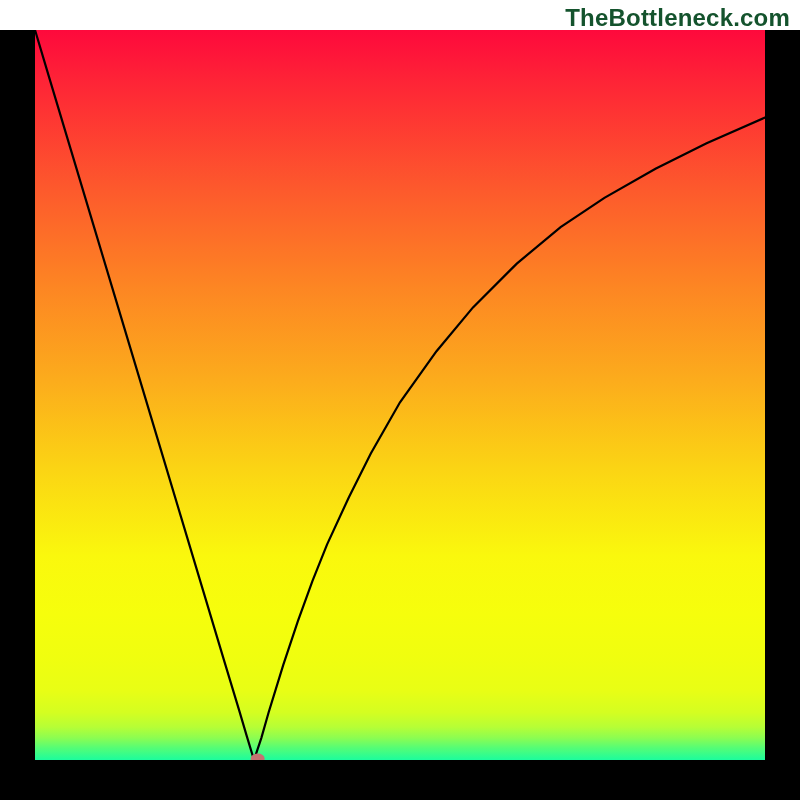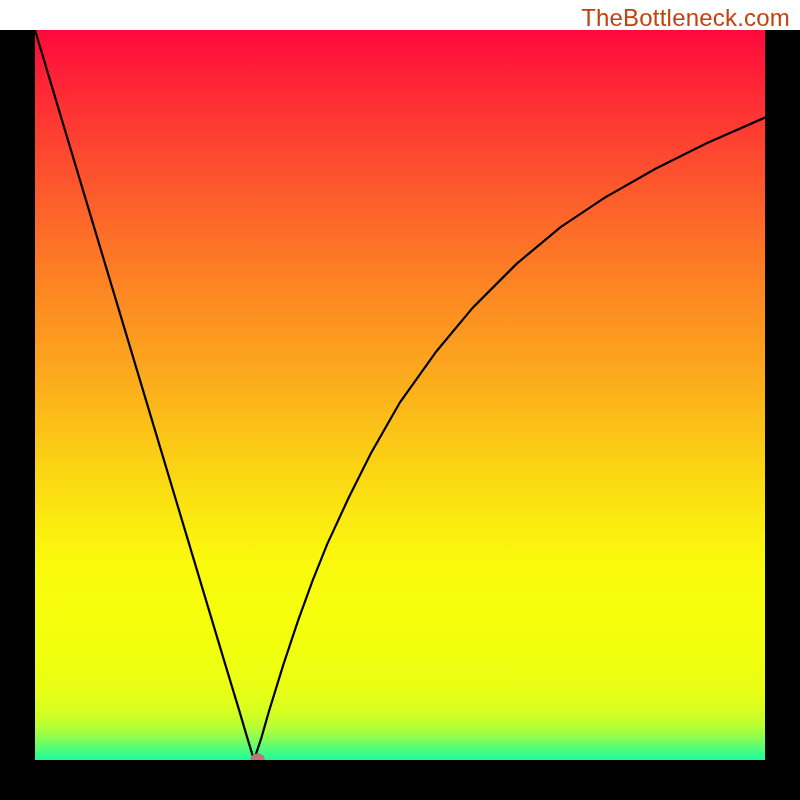--- a/index.html
+++ b/index.html
@@ -14,22 +14,22 @@
     position: relative;
     width: 800px;
     height: 800px;
   }
   .watermark {
     position: absolute;
     top: 4px;
     right: 10px;
     font-family: Arial, Helvetica, sans-serif;
     font-size: 24px;
-    font-weight: 400;
-    color: #c2410c;
+    font-weight: 700;
+    color: #14532d;
     letter-spacing: 0.2px;
     z-index: 20;
   }
   .black-frame {
     position: absolute;
     left: 0;
     top: 30px;
     width: 800px;
     height: 770px;
     background: #000;

